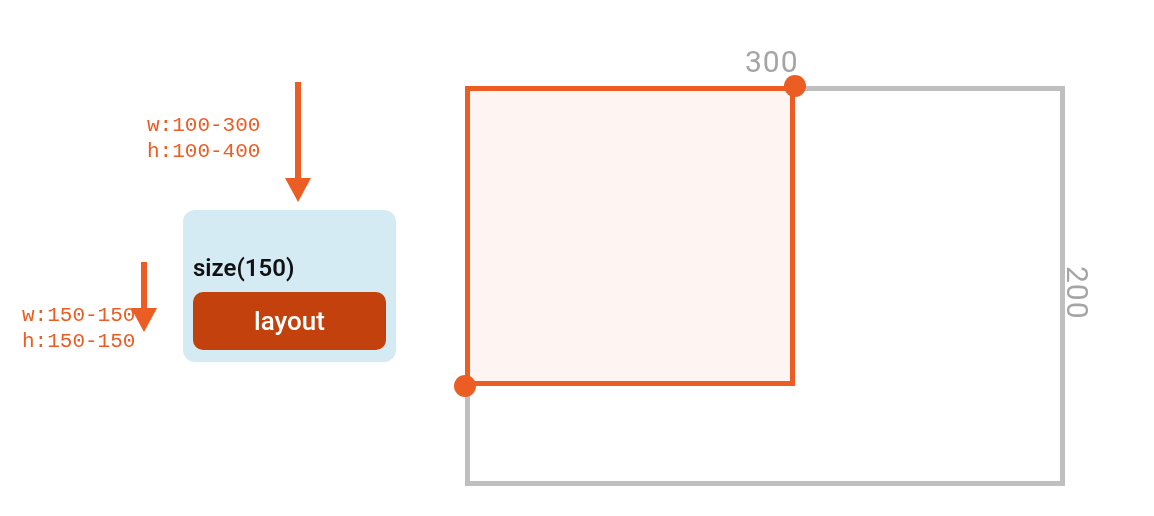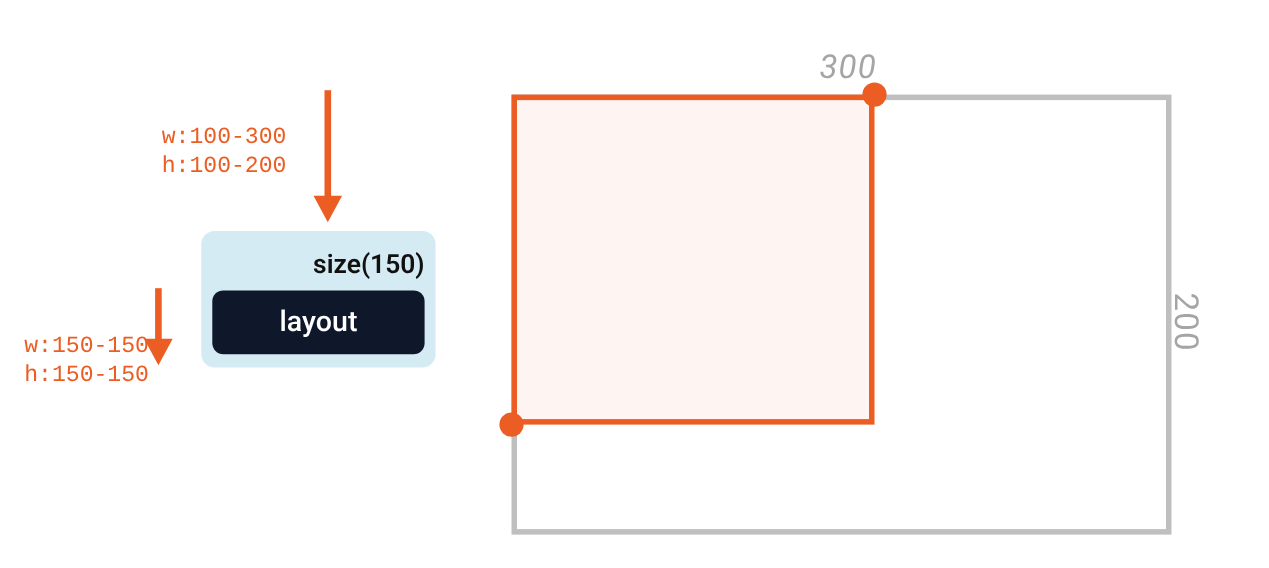--- a/index.html
+++ b/index.html
@@ -59,28 +59,29 @@
     position: absolute;
     left: 183px;
     top: 210px;
     width: 213px;
     background: #d5ebf3;
     border-radius: 12px;
     padding: 10px 10px 12px 10px;
     box-sizing: border-box;
   }
   .card-title {
-    text-align: right;
+    text-align: left;
     font-weight: 600;
     color: #111;
     font-size: 24px;
     padding: 6px 0 10px 0;
+    margin-top: 28px;
   }
   .card-inner {
-    background: #0f172a;
+    background: #c2410c;
     border-radius: 10px;
     color: #ffffff;
     text-align: center;
     font-size: 26px;
     font-weight: 500;
     padding: 14px 0;
   }
 
   
   .diagram {
@@ -123,33 +124,33 @@
     border-radius: 50%;
     transform: translate(-50%, -50%);
   }
 
   .dim-label {
     position: absolute;
     color: #a5a5a5;
     font-size: 30px;
     letter-spacing: 1px;
   }
-  #lbl300 { left: 290px; top: 18px; font-style: italic; }
+  #lbl300 { left: 290px; top: 18px; }
   #lbl200 {
     left: 640px;
     top: 240px;
     transform: rotate(90deg);
     transform-origin: left top;
   }
 </style>
 </head>
 <body>
 
 <div id="c1" class="constraint-label mono">w:100-300
-h:100-200</div>
+h:100-400</div>
 <div id="c2" class="constraint-label mono">w:150-150
 h:150-150</div>
 
 <div id="arrow1" class="arrow">
   <div class="shaft"></div>
     <div class="head"></div>
 </div>
 <div id="arrow2" class="arrow">
   <div class="shaft"></div>
     <div class="head"></div>

